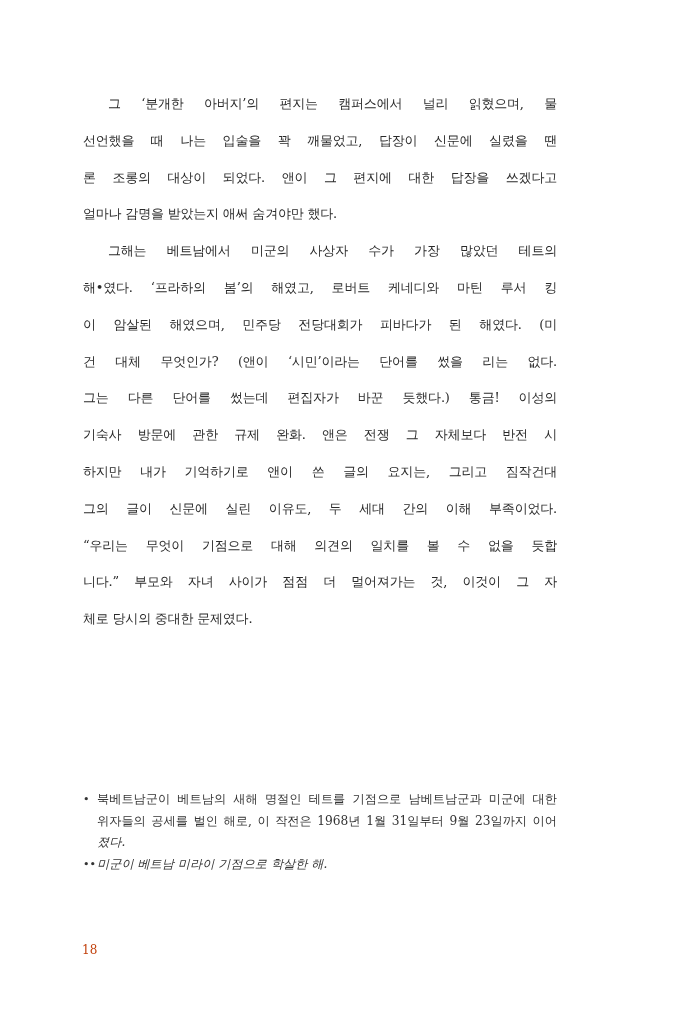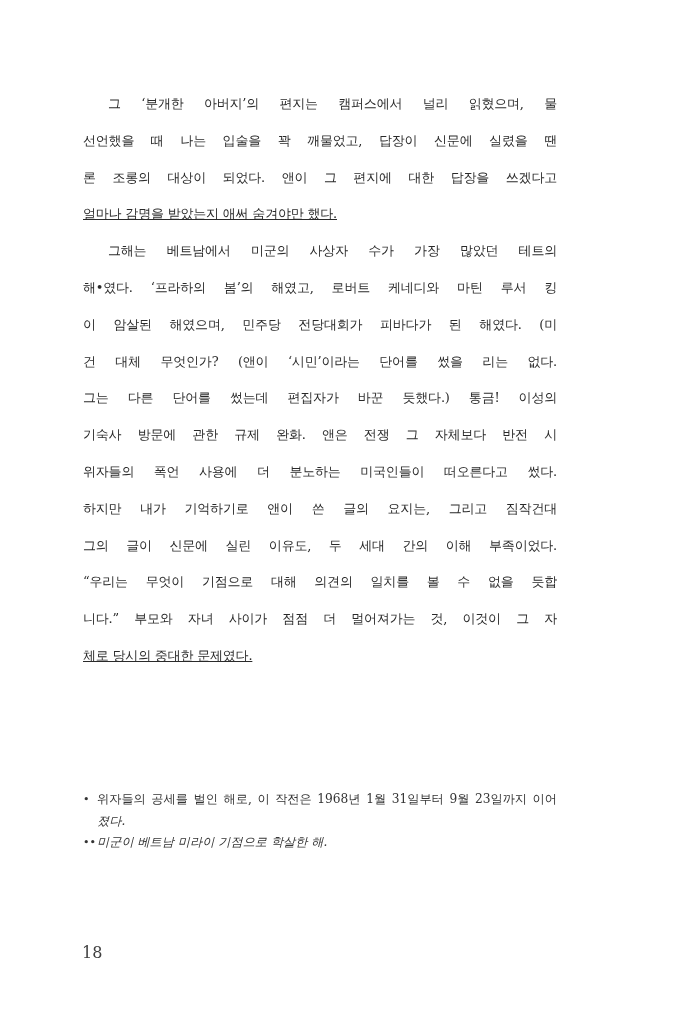--- a/index.html
+++ b/index.html
@@ -6,33 +6,33 @@
   body {
     width: 680px; height: 1024px; background: #ffffff; position: relative; overflow: hidden;
     font-family: "DejaVu Serif", "Liberation Serif", serif; color: #2a2a2a;
   }
   .page { position: absolute; left: 0; top: 0; width: 680px; height: 1024px; }
   .body-text {
     position: absolute; left: 83px; top: 86px; width: 474px;
     font-size: 13px; line-height: 36.8px; letter-spacing: -0.2px;
   }
   .line { display: block; white-space: nowrap; text-align: justify; text-align-last: justify; height: 36.8px; }
-  .line.last { text-align-last: left; text-decoration: underline; }
+  .line.last { text-align-last: left; }
   .line.indent { padding-left: 25px; }
   .footnotes {
     position: absolute; left: 83px; top: 789px; width: 474px;
     font-size: 12.2px; line-height: 21.5px; color: #333;
   }
   .fn { position: relative; padding-left: 14px; }
   .fn .mark { position: absolute; left: 0; top: 0; font-size: 11px; }
   .fn-line { display: block; white-space: nowrap; text-align: justify; text-align-last: justify; }
   .fn-line.last { text-align-last: left; font-style: italic; }
   .page-number {
     position: absolute; left: 82px; top: 943px;
-    font-size: 16px; color: #404040;
+    font-size: 12px; color: #c2410c;
   }
 </style>
 </head>
 <body>
 
 <div class="page">
 
   <div class="body-text">
     <div>
       <span class="line indent">그 ‘분개한 아버지’의 편지는 캠퍼스에서 널리 읽혔으며, 물</span>
@@ -40,32 +40,32 @@
       <span class="line">론 조롱의 대상이 되었다. 앤이 그 편지에 대한 답장을 쓰겠다고</span>
       <span class="line last">얼마나 감명을 받았는지 애써 숨겨야만 했다.</span>
     </div>
     <div>
       <span class="line indent">그해는 베트남에서 미군의 사상자 수가 가장 많았던 테트의</span>
       <span class="line">해•였다. ‘프라하의 봄’의 해였고, 로버트 케네디와 마틴 루서 킹</span>
       <span class="line">이 암살된 해였으며, 민주당 전당대회가 피바다가 된 해였다. (미</span>
       <span class="line">건 대체 무엇인가? (앤이 ‘시민’이라는 단어를 썼을 리는 없다.</span>
       <span class="line">그는 다른 단어를 썼는데 편집자가 바꾼 듯했다.) 통금! 이성의</span>
       <span class="line">기숙사 방문에 관한 규제 완화. 앤은 전쟁 그 자체보다 반전 시</span>
-      <span class="line">위자들의 폭언 사용에 더 분노하는 미국인들이 떠오른다고 썼다.</span>
       <span class="line">하지만 내가 기억하기로 앤이 쓴 글의 요지는, 그리고 짐작건대</span>
       <span class="line">그의 글이 신문에 실린 이유도, 두 세대 간의 이해 부족이었다.</span>
       <span class="line">“우리는 무엇이 기점으로 대해 의견의 일치를 볼 수 없을 듯합</span>
       <span class="line">니다.” 부모와 자녀 사이가 점점 더 멀어져가는 것, 이것이 그 자</span>
       <span class="line last">체로 당시의 중대한 문제였다.</span>
     </div>
   </div>
 
   <div class="footnotes">
     <div class="fn">
       <span class="mark">•</span>
+      <span class="fn-line">북베트남군이 베트남의 새해 명절인 테트를 기점으로 남베트남군과 미군에 대한</span>
       <span class="fn-line">위자들의 공세를 벌인 해로, 이 작전은 1968년 1월 31일부터 9월 23일까지 이어</span>
       <span class="fn-line last">졌다.</span>
     </div>
     <div class="fn">
       <span class="mark">••</span>
       <span class="fn-line last">미군이 베트남 미라이 기점으로 학살한 해.</span>
     </div>
   </div>
 
   <div class="page-number">18</div>

